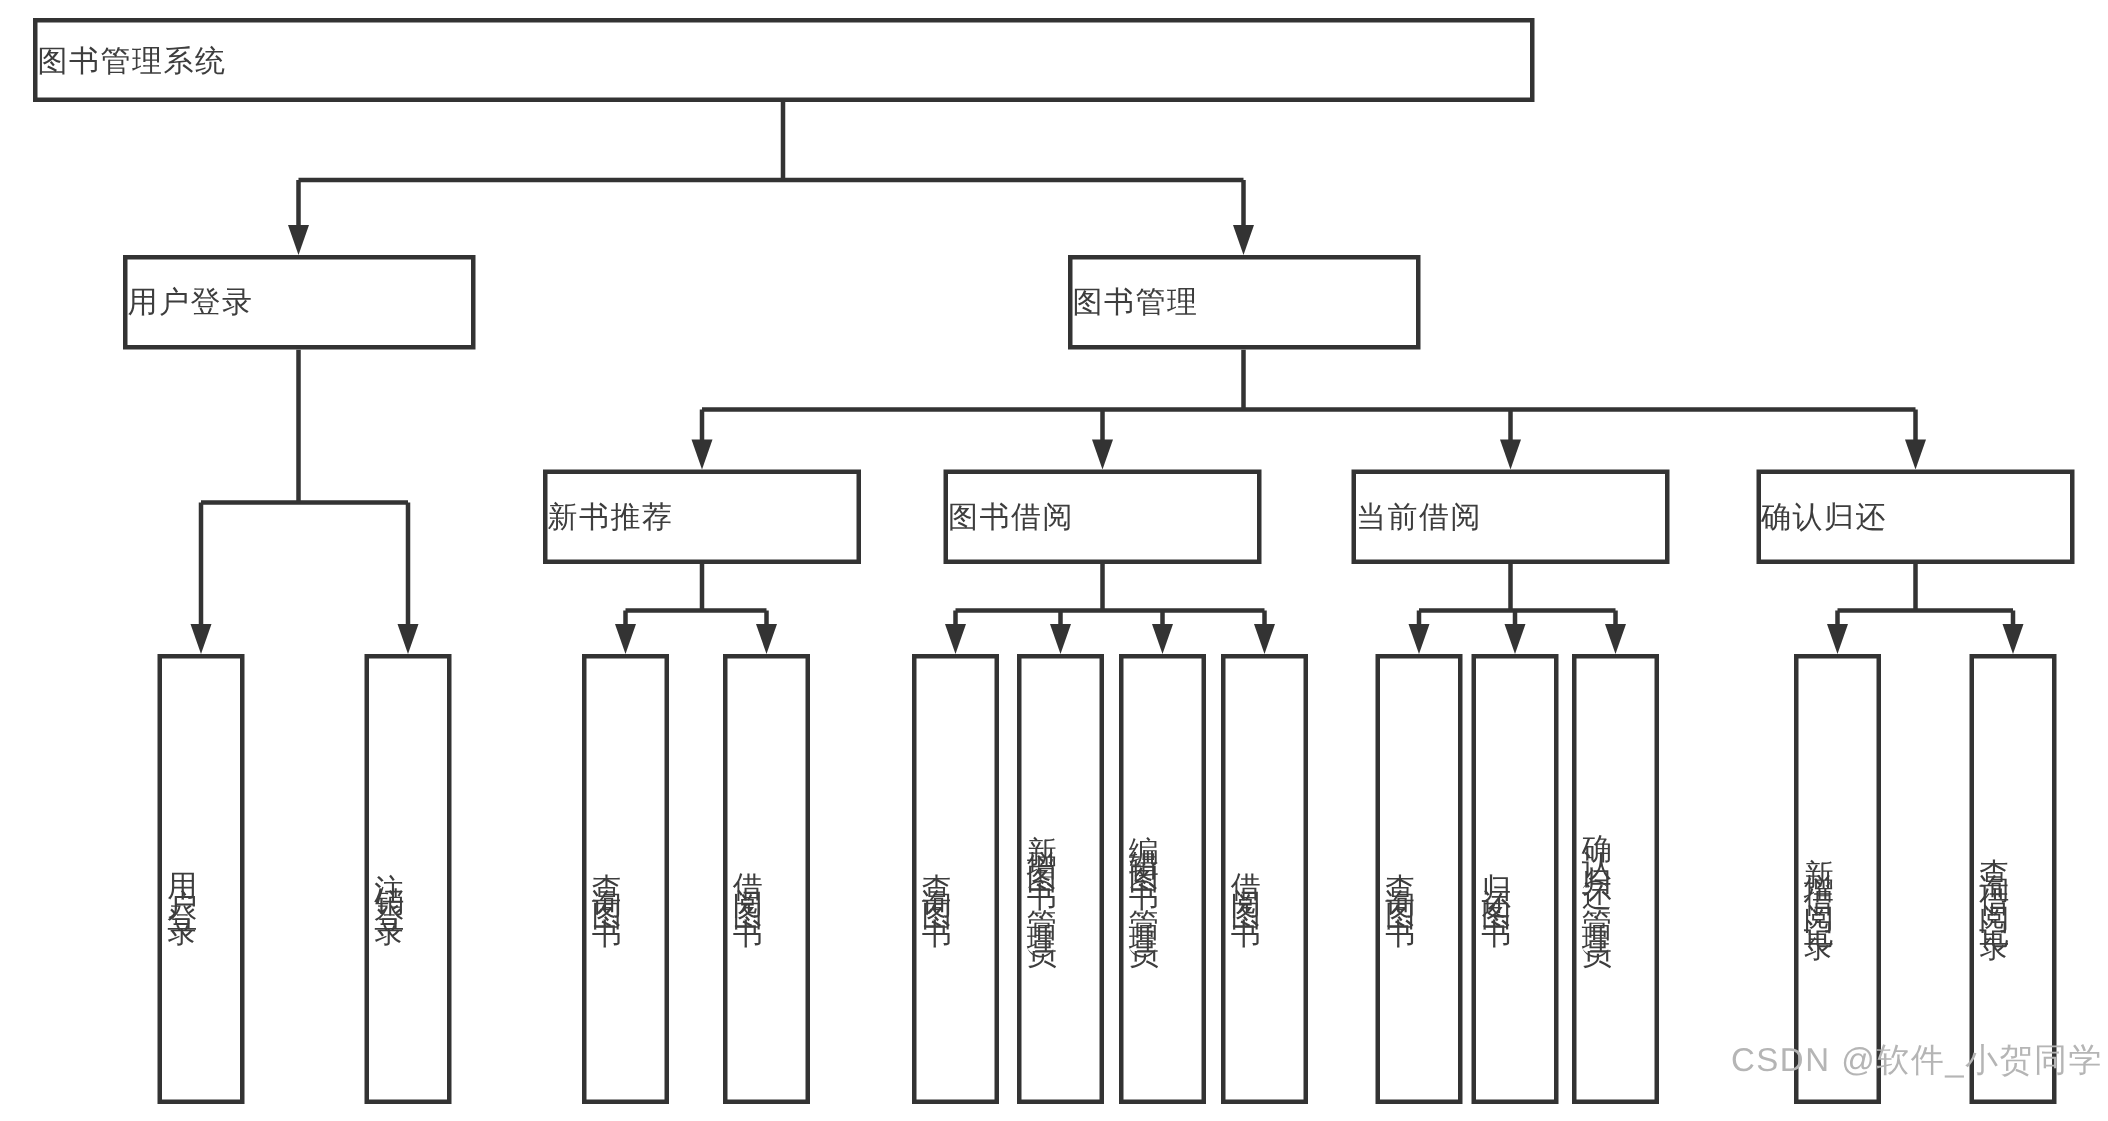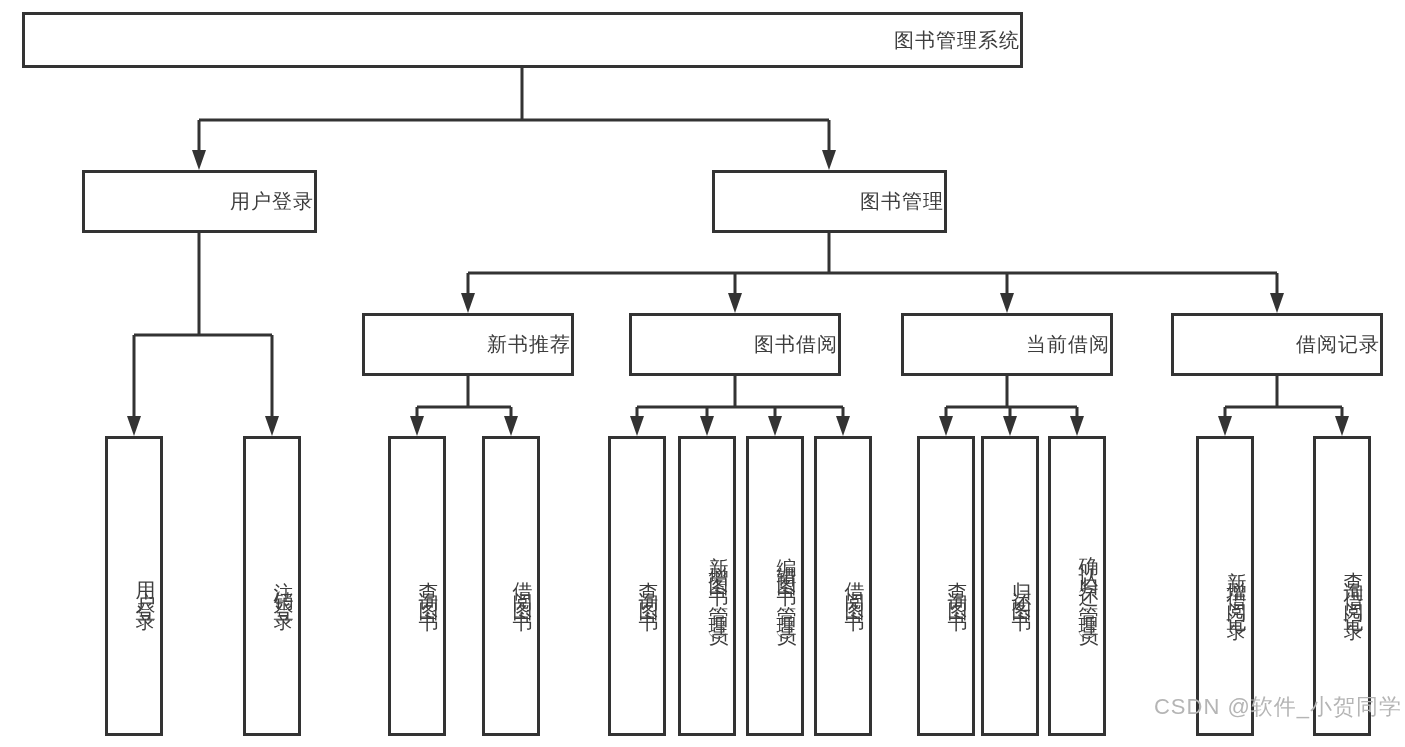--- a/index.html
+++ b/index.html
@@ -13,21 +13,21 @@
     position:relative;width:1405px;height:747px;background:var(--bg);
     font-family:"Liberation Sans","DejaVu Sans",sans-serif;
     overflow:hidden;
   }
   #connectors{position:absolute;left:0;top:0;width:1405px;height:747px;}
   .node{
     position:absolute;
     box-sizing:border-box;
     border:3px solid var(--line);
     background:var(--bg);
-    display:flex;align-items:center;justify-content:flex-end;
+    display:flex;align-items:center;justify-content:flex-start;
     color:var(--text);
     font-size:20px;
     z-index:2;
   }
   .node.h span{white-space:nowrap;letter-spacing:1px;}
   .node.v span{
     writing-mode:vertical-rl;
     text-orientation:mixed;
     letter-spacing:10px;
     white-space:nowrap;
@@ -91,21 +91,21 @@
   <div class="node h" style="left:712px;top:170px;width:235px;height:63px">
     <span>图书管理</span>
   </div>
   <div class="node h" style="left:901px;top:313px;width:212px;height:63px">
     <span>当前借阅</span>
   </div>
   <div class="node h" style="left:629px;top:313px;width:212px;height:63px">
     <span>图书借阅</span>
   </div>
   <div class="node h" style="left:1171px;top:313px;width:212px;height:63px">
-    <span>借阅记录</span>
+    <span>确认归还</span>
   </div>
 
   <div class="node v" style="left:105px;top:436px;width:58px;height:300px">
     <span>用户登录</span>
   </div>
   <div class="node v" style="left:243px;top:436px;width:58px;height:300px">
     <span>注销登录</span>
   </div>
 
   <div class="node v" style="left:388px;top:436px;width:58px;height:300px">

